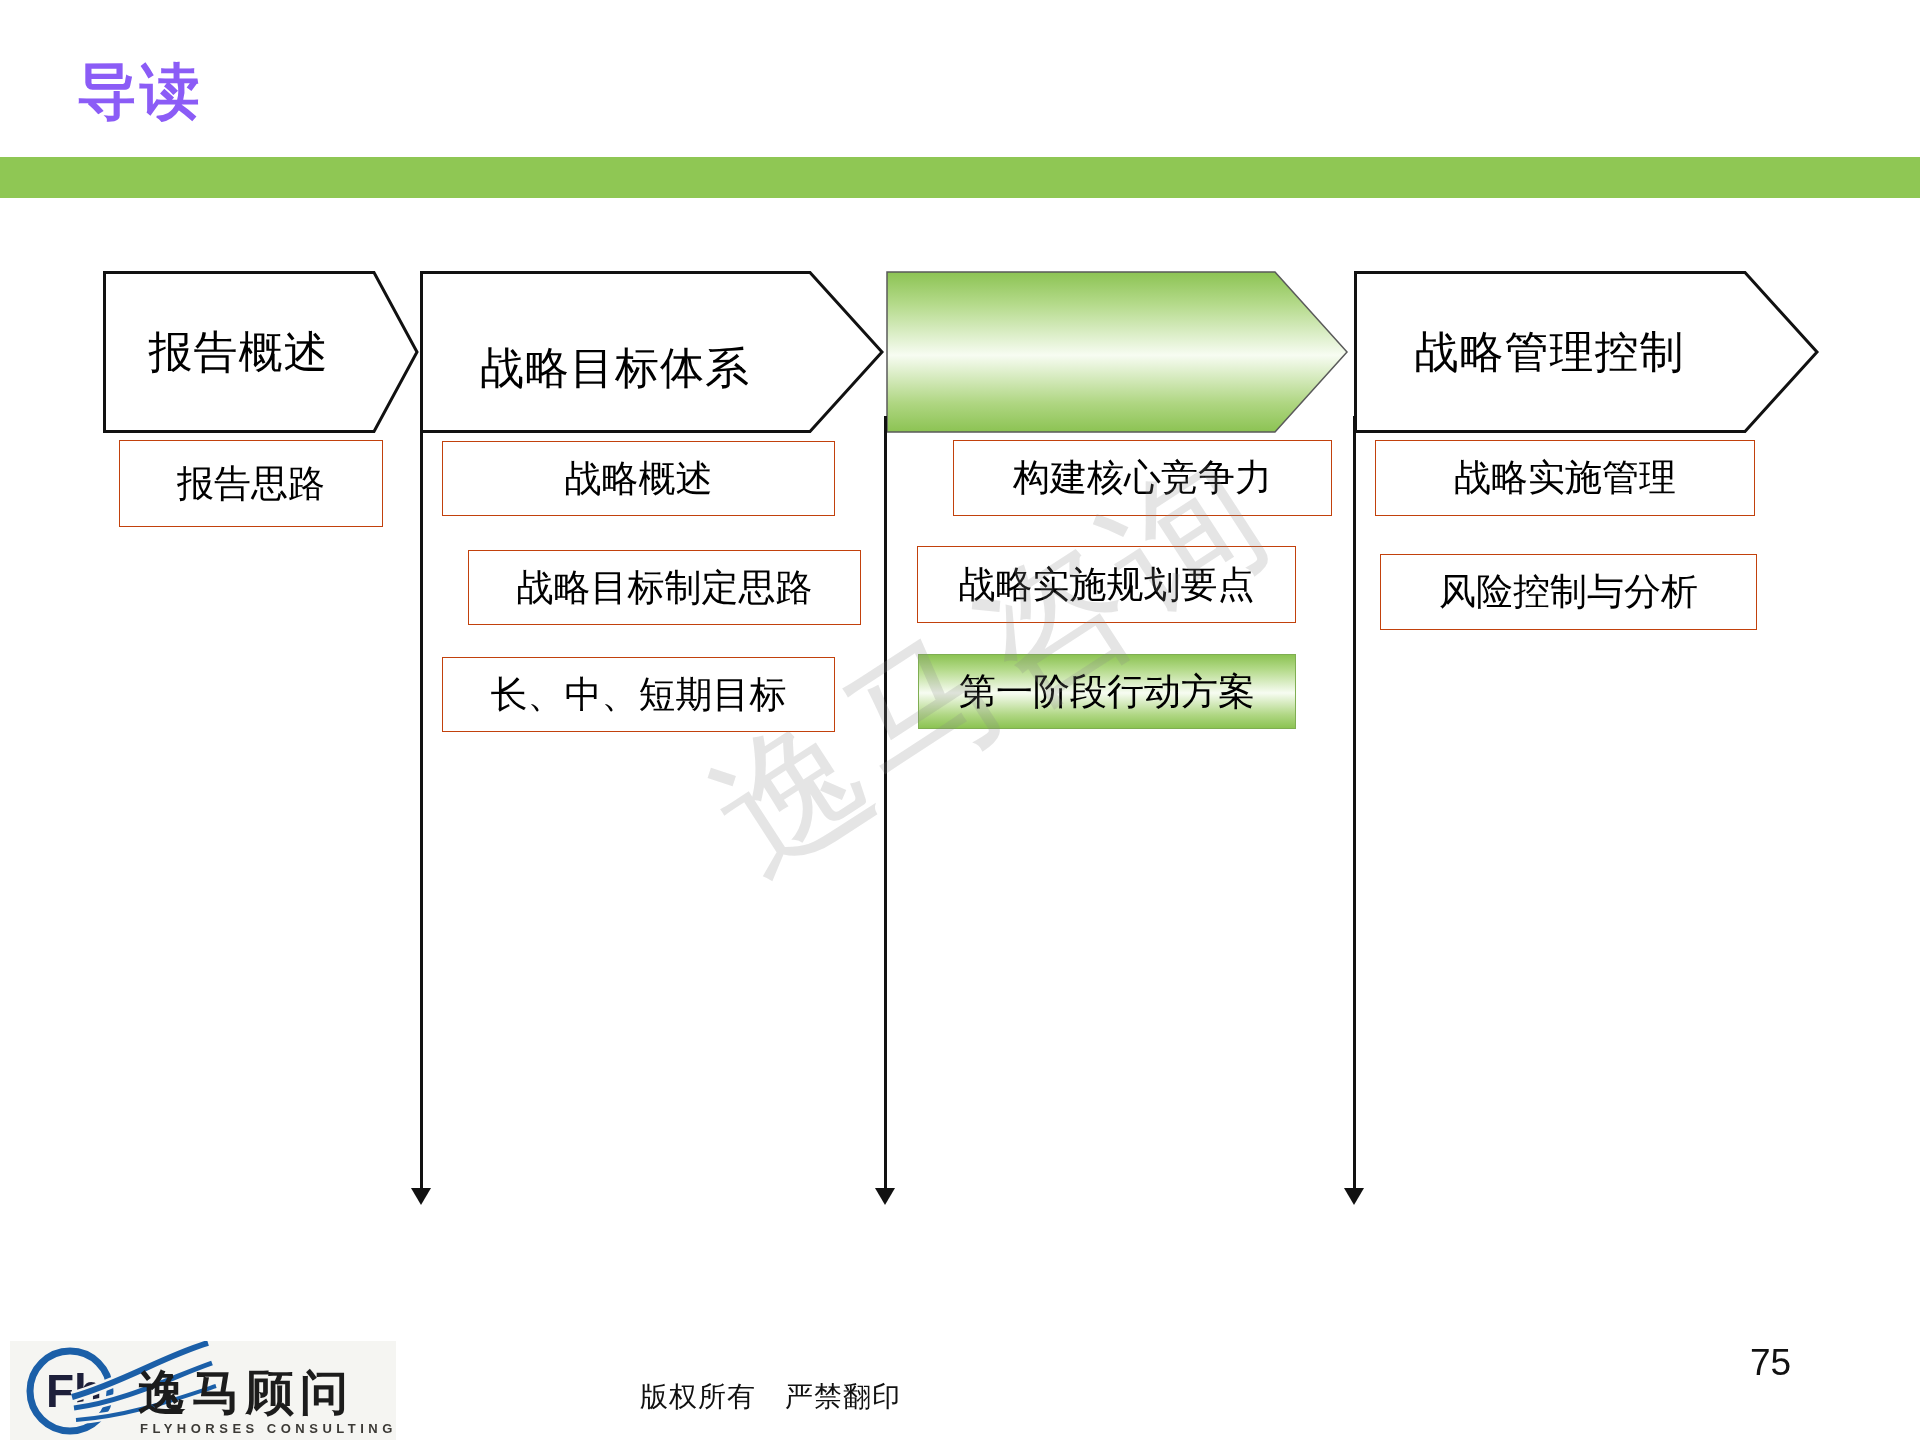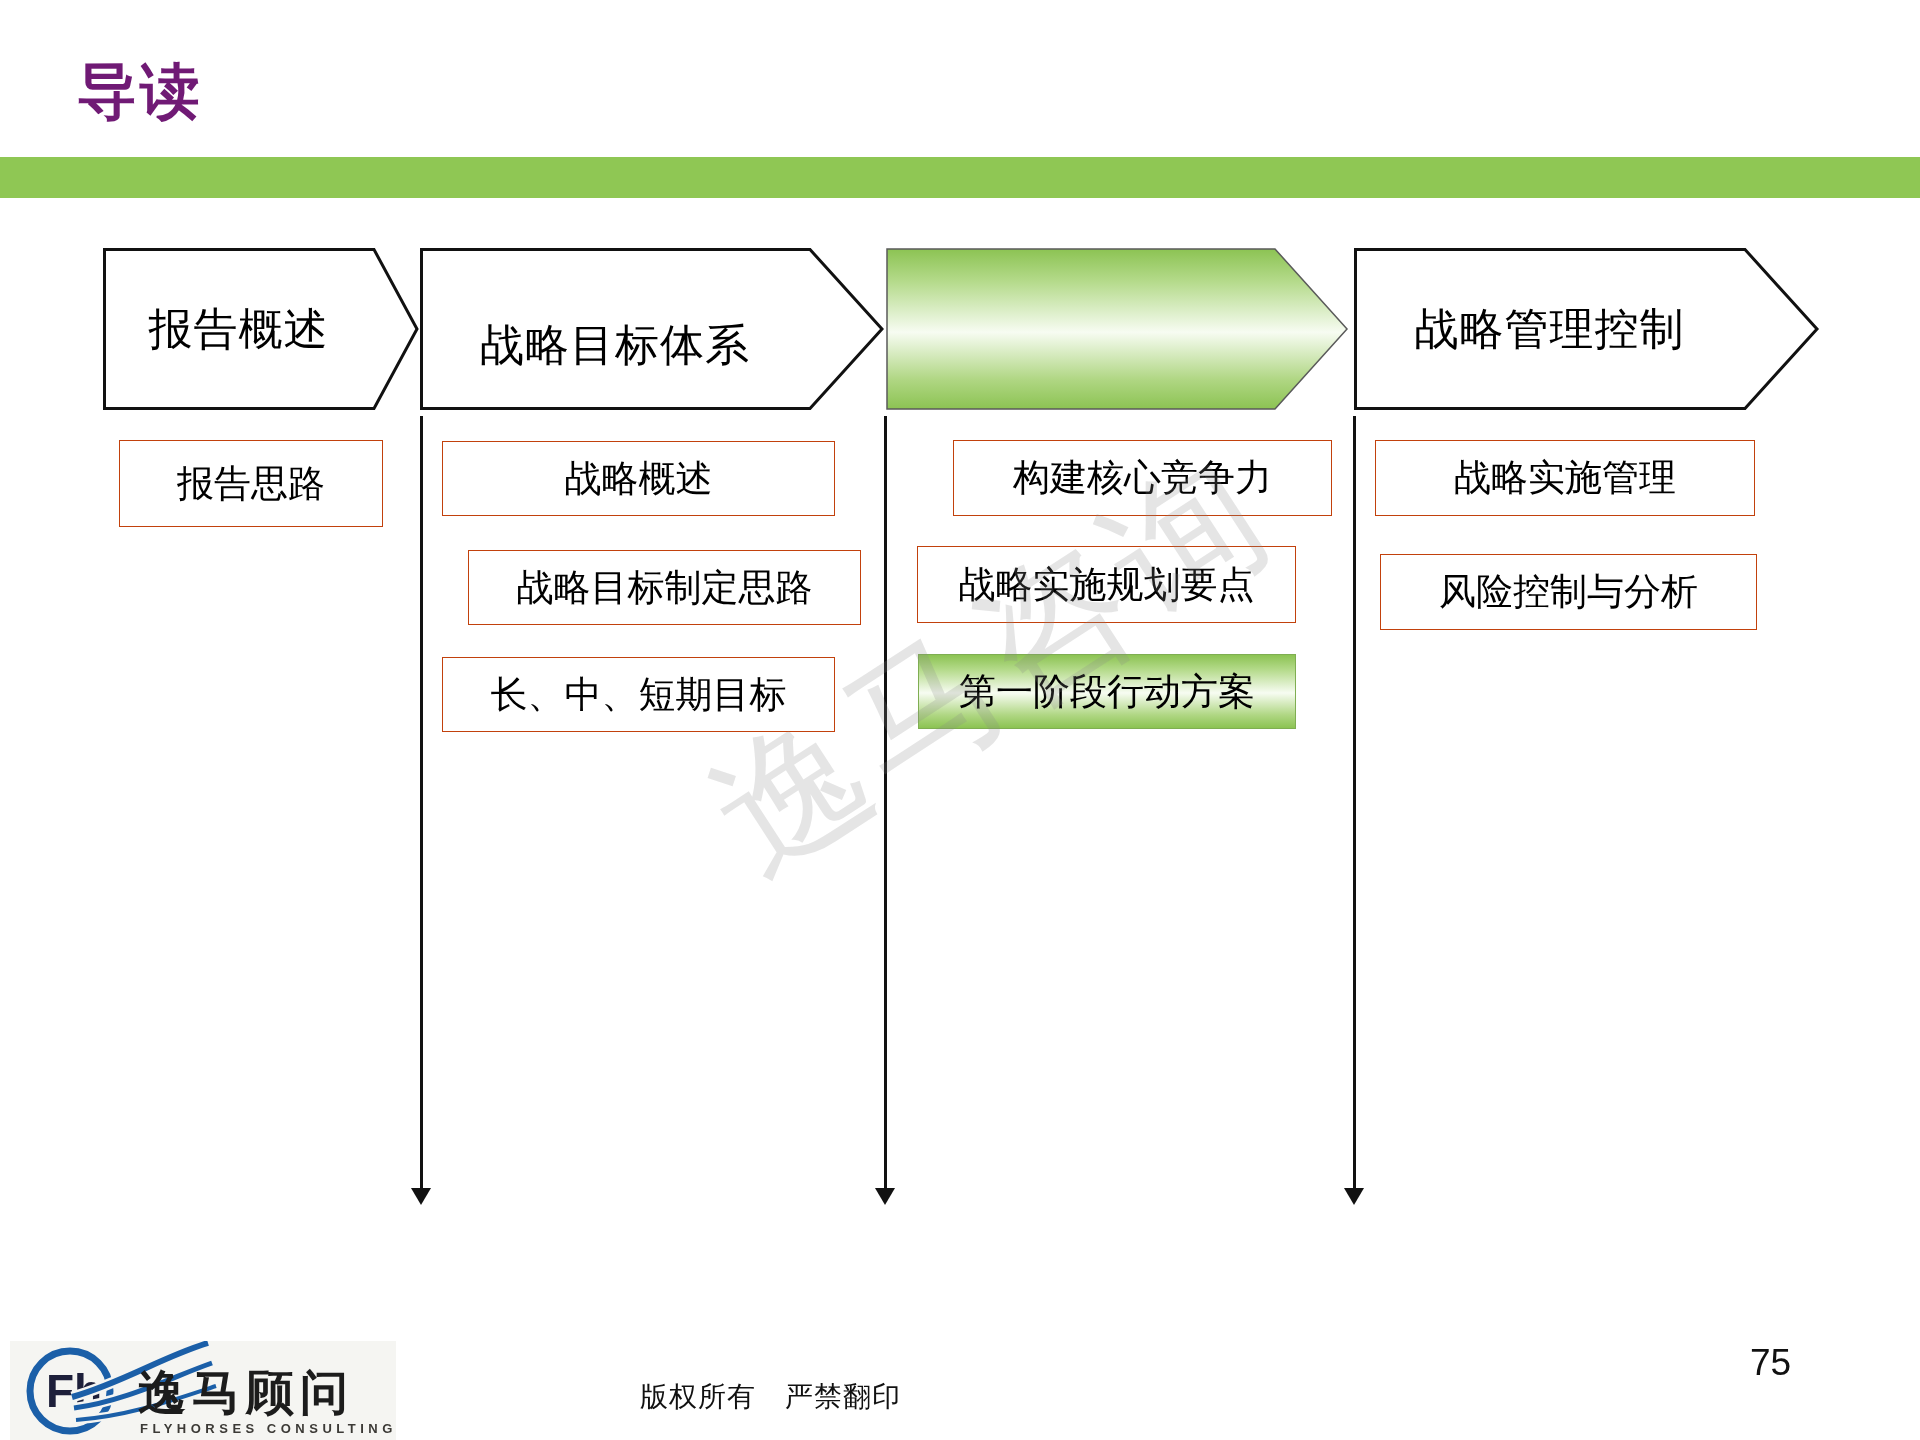--- a/index.html
+++ b/index.html
@@ -3,27 +3,27 @@
 <meta charset="utf-8">
 <style>
   html,body{margin:0;padding:0;background:#ffffff;}
   .slide{
     position:relative;width:1920px;height:1440px;background:#ffffff;overflow:hidden;
     font-family:"Liberation Sans","DejaVu Sans",sans-serif;color:#111;
   }
   
   .page-title{
     position:absolute;left:77px;top:52px;font-size:60px;font-weight:800;
-    color:#701a75;letter-spacing:3px;margin:0;
+    color:#8b5cf6;letter-spacing:3px;margin:0;
   }
   .accent-bar{
     position:absolute;left:0;top:157px;width:1920px;height:41px;background:#8FC754;
   }
   
-  .stage{position:absolute;top:248px;height:162px;padding-left:8px;}
+  .stage{position:absolute;top:271px;height:162px;padding-left:8px;}
   .stage svg{position:absolute;left:0;top:0;display:block;}
   .stage .arrow-label{
     position:absolute;top:0;height:162px;display:flex;align-items:center;justify-content:center;
     font-size:44px;color:#000;letter-spacing:1px;white-space:nowrap;
   }
   .stage1{left:103px;width:316px;}
   .stage2{left:420px;width:464px;}
   .stage3{left:886px;width:463px;}
   .stage4{left:1354px;width:466px;}
   

